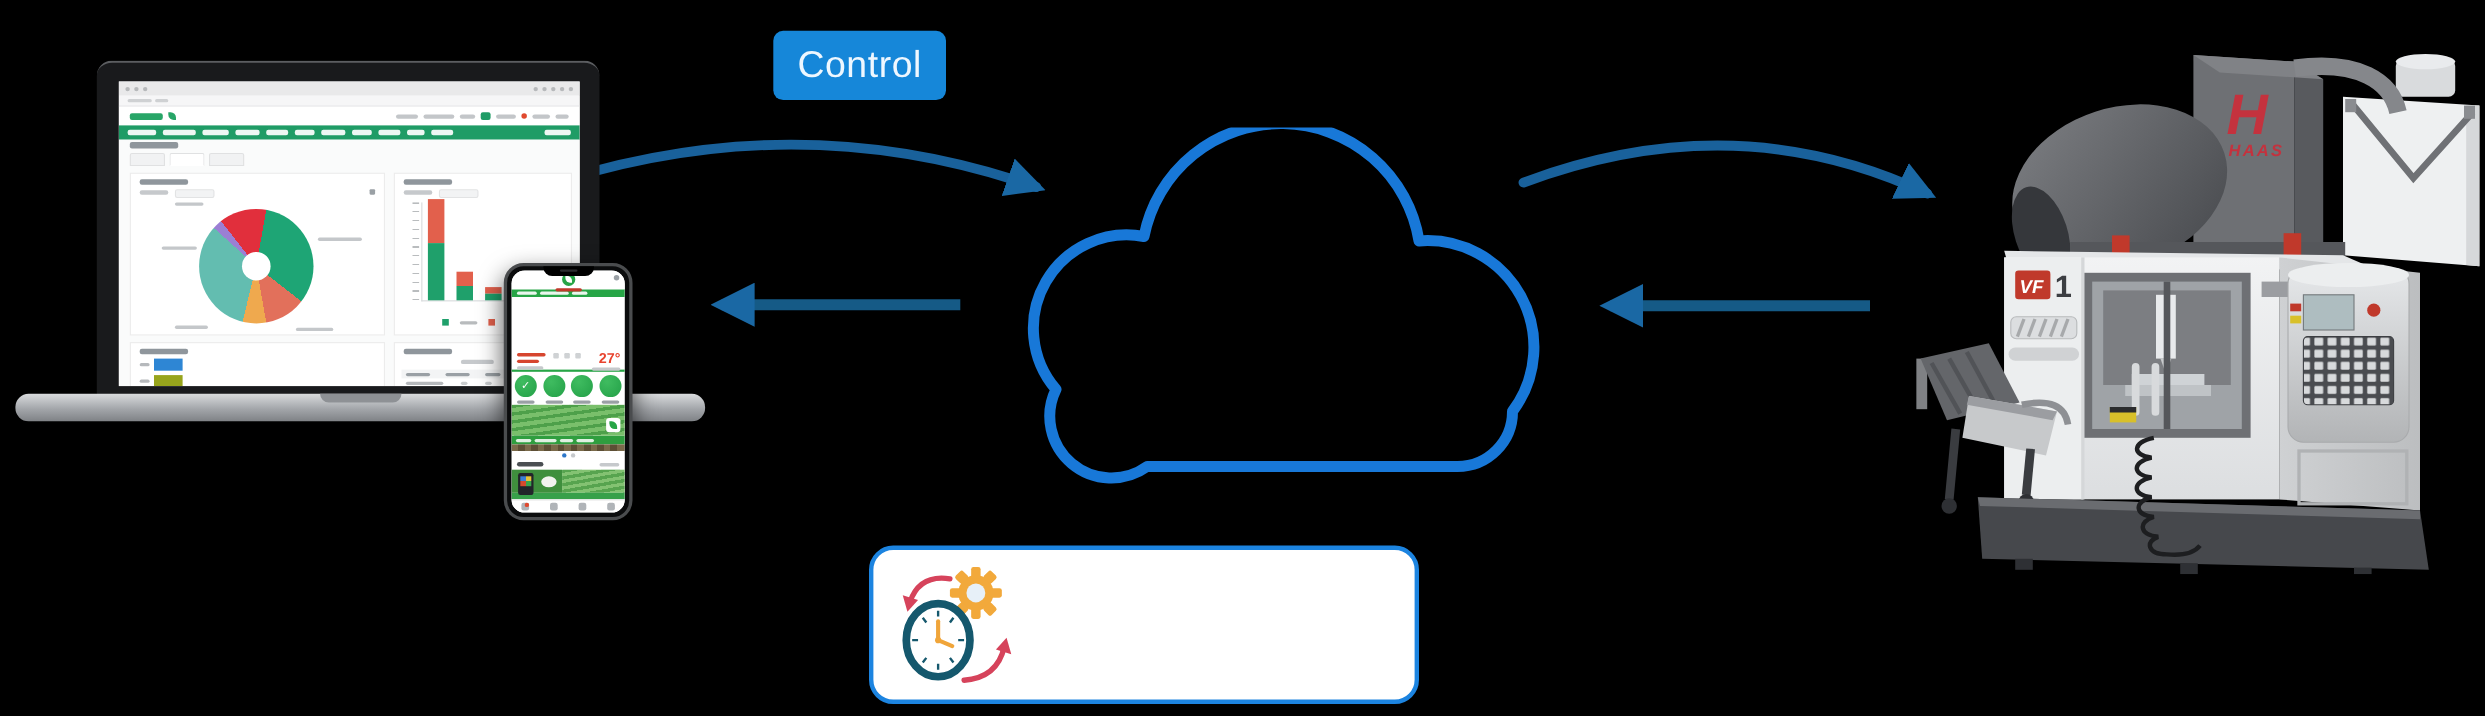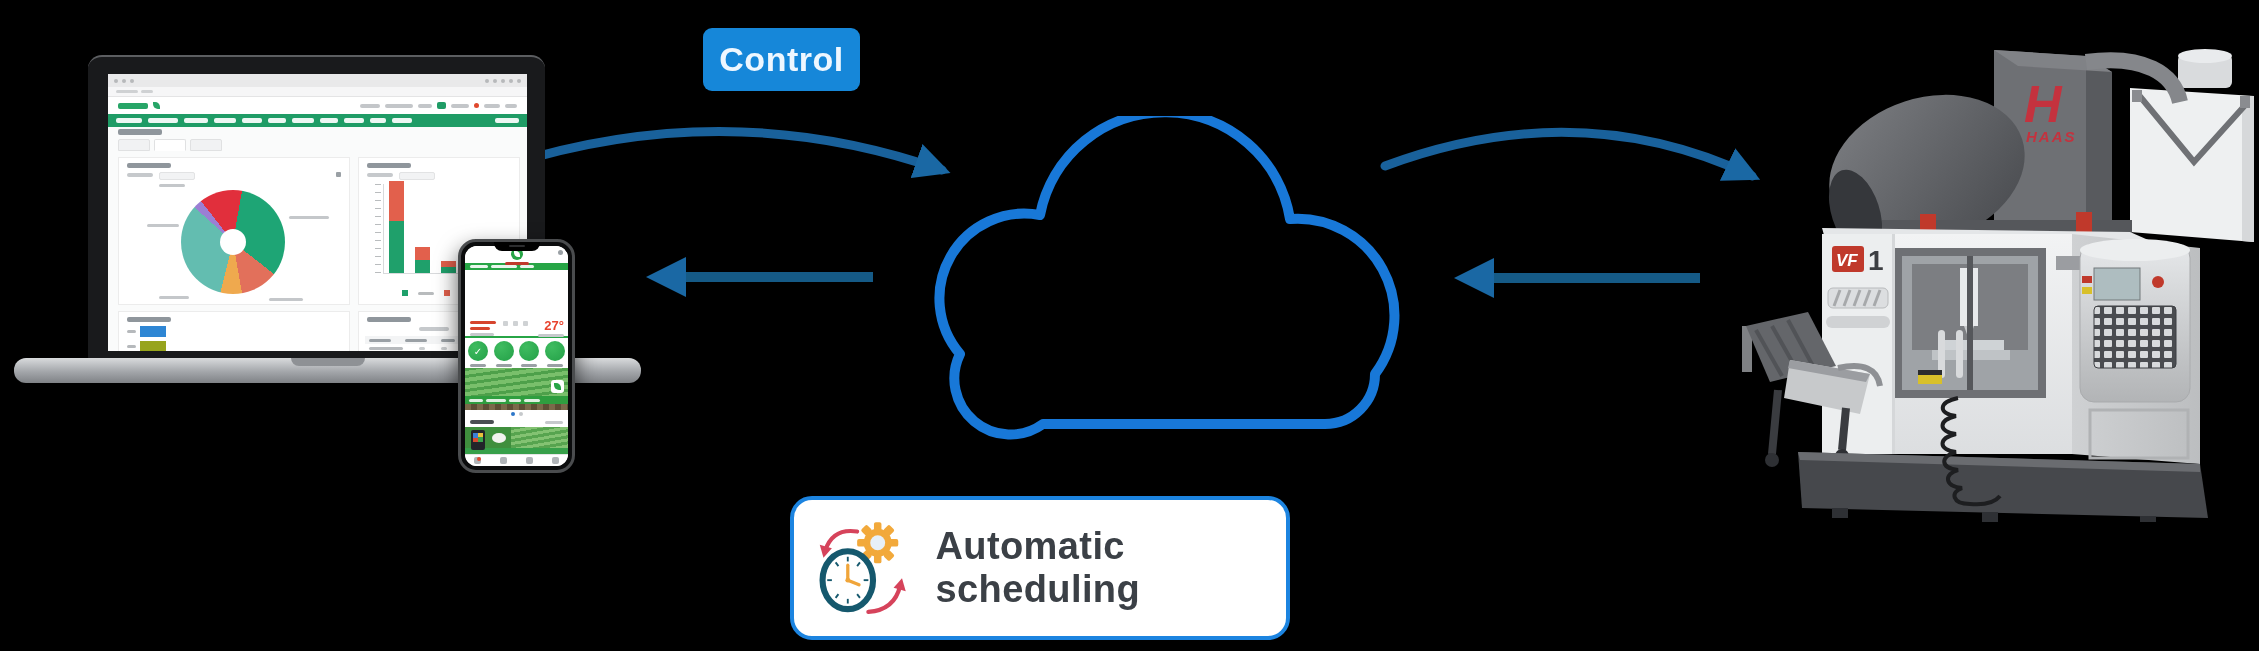--- a/index.html
+++ b/index.html
@@ -1,20 +1,20 @@
 <!DOCTYPE html>
 <html><head>
 <meta charset="utf-8">
 <style>
   html,body{margin:0;padding:0;background:#000;}
   #stage{position:relative;width:2259px;height:651px;background:#000;overflow:hidden;
          font-family:"Liberation Sans",sans-serif;}
   
   .blabel{position:absolute;display:flex;align-items:center;justify-content:center;
-          background:#1687d9;color:#eef7ff;font-size:34px;font-weight:700;
+          background:#1687d9;color:#eef7ff;font-size:34px;font-weight:400;
           border-radius:9px;letter-spacing:.5px;}
   #lbl-control{left:703px;top:28px;width:157px;height:63px;}
   #lbl-autocontrol{left:1389px;top:27px;width:314px;height:64px;}
   
   #cloud-svg{position:absolute;left:898px;top:116px;}
   #cloud-title{position:absolute;left:990px;top:272px;width:356px;text-align:center;
                font-size:45px;font-weight:bold;color:#1c6ec5;letter-spacing:1px;}
   
   #arrows{position:absolute;left:0;top:0;}
   
@@ -199,21 +199,20 @@
 
       <g fill="none" stroke="#d6435b" stroke-width="4.5" stroke-linecap="round">
         <path d="M 44 16 Q 18 12 10 36"></path>
         <path d="M 56 102 Q 84 100 90 74"></path>
       </g>
       <g fill="#d6435b">
         <path d="M 4 30 L 17 34 L 8 44 Z"></path>
         <path d="M 96 80 L 83 76 L 92 66 Z"></path>
       </g>
     </svg>
-    <div id="sched-label">Automatic scheduling</div>
   </div>
 
   <div id="laptop-bezel"></div>
   <div id="laptop-screen">
     <div class="chrome">
       <i></i>
         <i></i>
         <i></i>
         <span class="sp"></span>
         <i></i>

